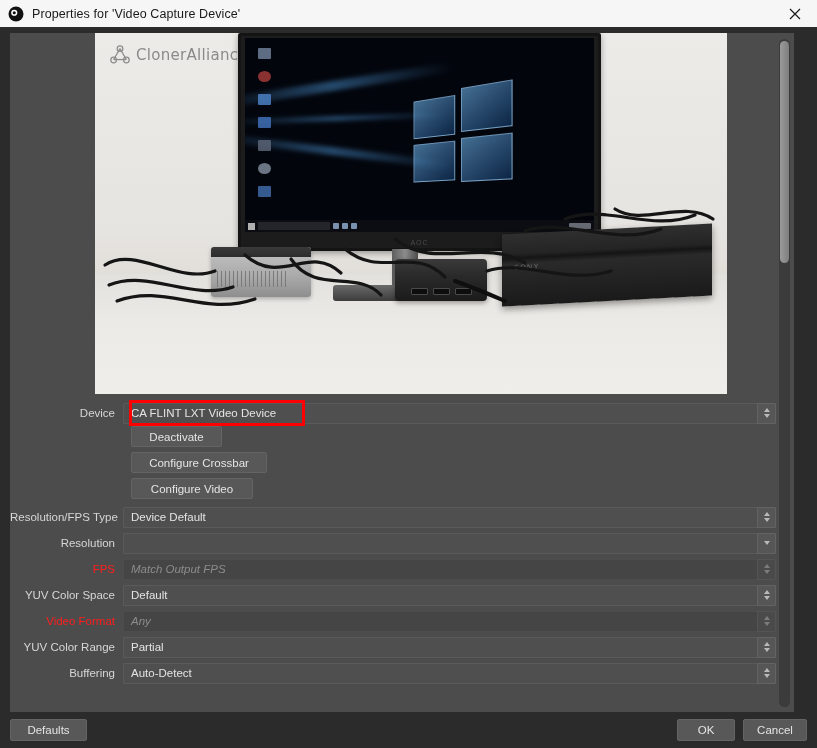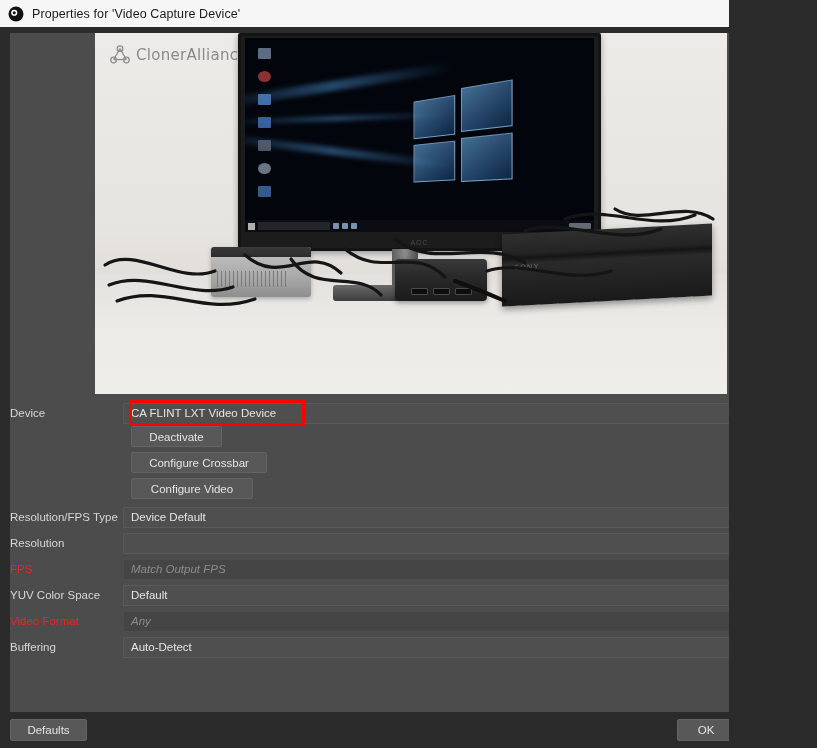--- a/index.html
+++ b/index.html
@@ -5,21 +5,21 @@
 <style>
   html, body {
     margin: 0; padding: 0;
     width: 817px; height: 748px;
     overflow: hidden;
     background: #2b2b2b;
     font-family: "Liberation Sans", sans-serif;
   }
   #app {
     position: relative;
-    width: 729px; height: 748px;
+    width: 817px; height: 748px;
     background: #fdba74;
     overflow: hidden;
   }
 
   
   .titlebar {
     position: absolute; left: 0; top: 0;
     width: 817px; height: 27px;
     background: #f6f6f6;
     border-bottom: 1px solid #d9d9d9;
@@ -196,21 +196,21 @@
     transform: skewY(-3deg);
     box-shadow: 0 3px 7px rgba(0,0,0,0.4);
   }
   .ps4-brand { position:absolute; left:12px; top: 30px; font-size: 7px; color:#6e6e6e; letter-spacing:1.5px; }
   svg.cables { position:absolute; inset:0; width:100%; height:100%; pointer-events:none; }
 
   
   .form { position: absolute; left: 0; top: 367px; width: 784px; }
   .row { position: relative; height: 26px; display: flex; align-items: center; }
   .lbl {
-    width: 113px; padding-right: 8px;
+    width: 113px; text-align: right; padding-right: 8px;
     font-size: 11.5px; color: #d6d6d6; box-sizing: border-box; white-space: nowrap;
   }
   .lbl.red { color: #ff1e1e; }
   .field {
     position: relative; height: 21px; box-sizing: border-box;
     background: #4f4f4f; border: 1px solid #5a5a5a;
     display: flex; align-items: center;
     font-size: 11.5px; color: #e4e4e4;
     padding-left: 7px;
     flex: 1 1 auto; margin-right: 18px;
@@ -466,20 +466,30 @@
               <span class="lbl red">Video Format</span>
               <div class="field disabled">
                 <span>Any</span>
                 <span class="spin disabled">
                   <i class="chev up"></i>
                   <i class="chev down"></i>
                 </span>
               </div>
             </div>
             <div class="row">
+              <span class="lbl">YUV Color Range</span>
+              <div class="field">
+                <span>Partial</span>
+                <span class="spin">
+                  <i class="chev up"></i>
+                  <i class="chev down"></i>
+                </span>
+              </div>
+            </div>
+            <div class="row">
               <span class="lbl">Buffering</span>
               <div class="field">
                 <span>Auto-Detect</span>
                 <span class="spin">
                   <i class="chev up"></i>
                   <i class="chev down"></i>
                 </span>
               </div>
             </div>
           </div>

